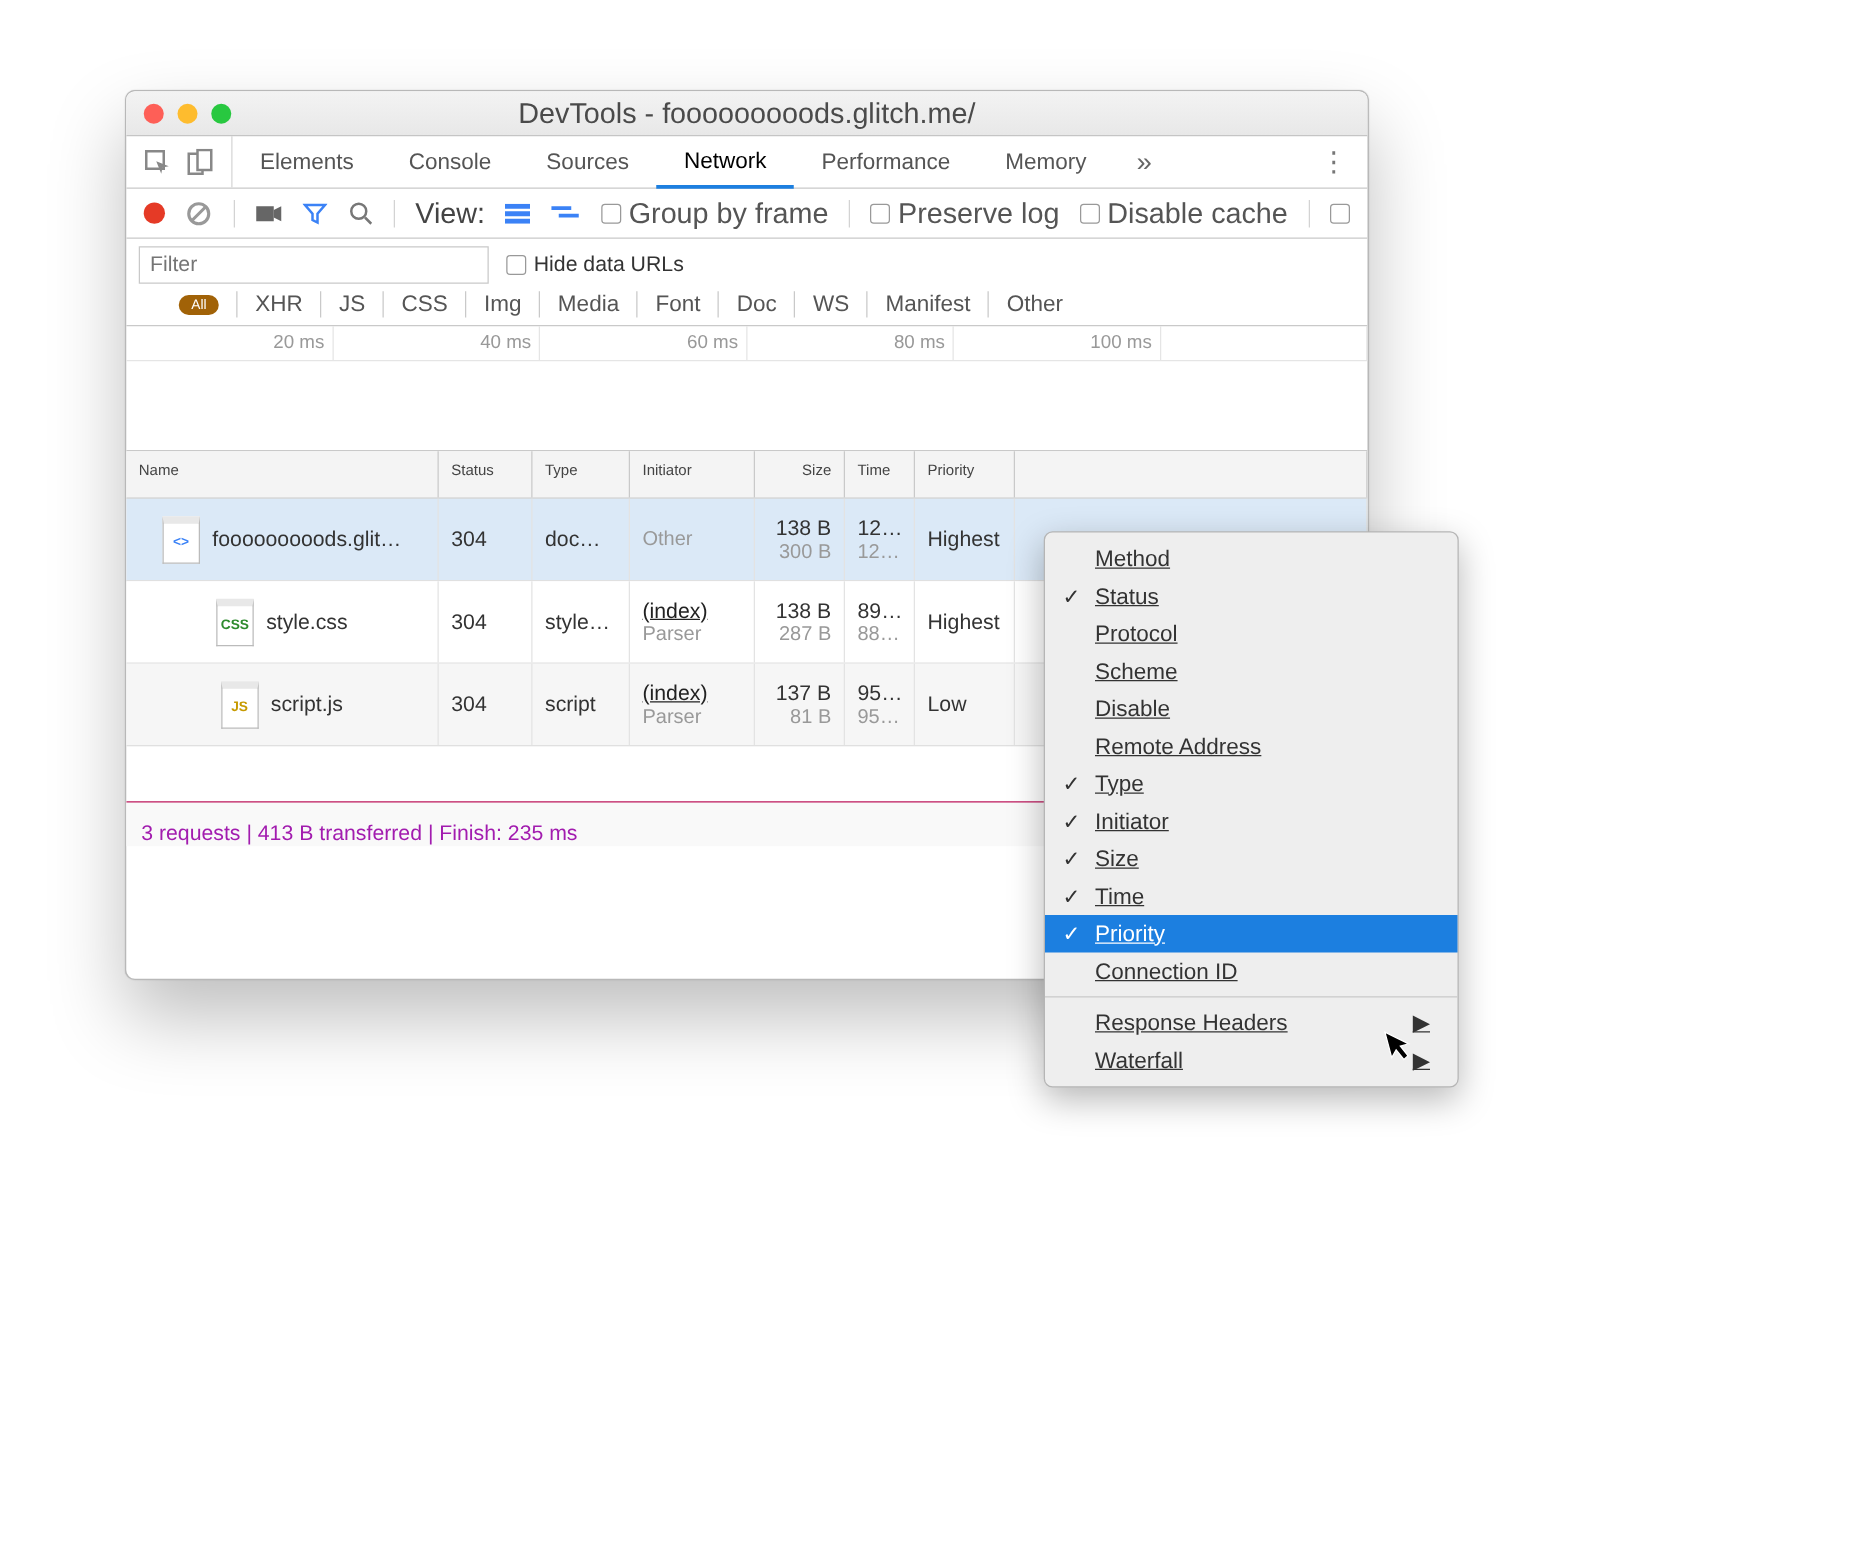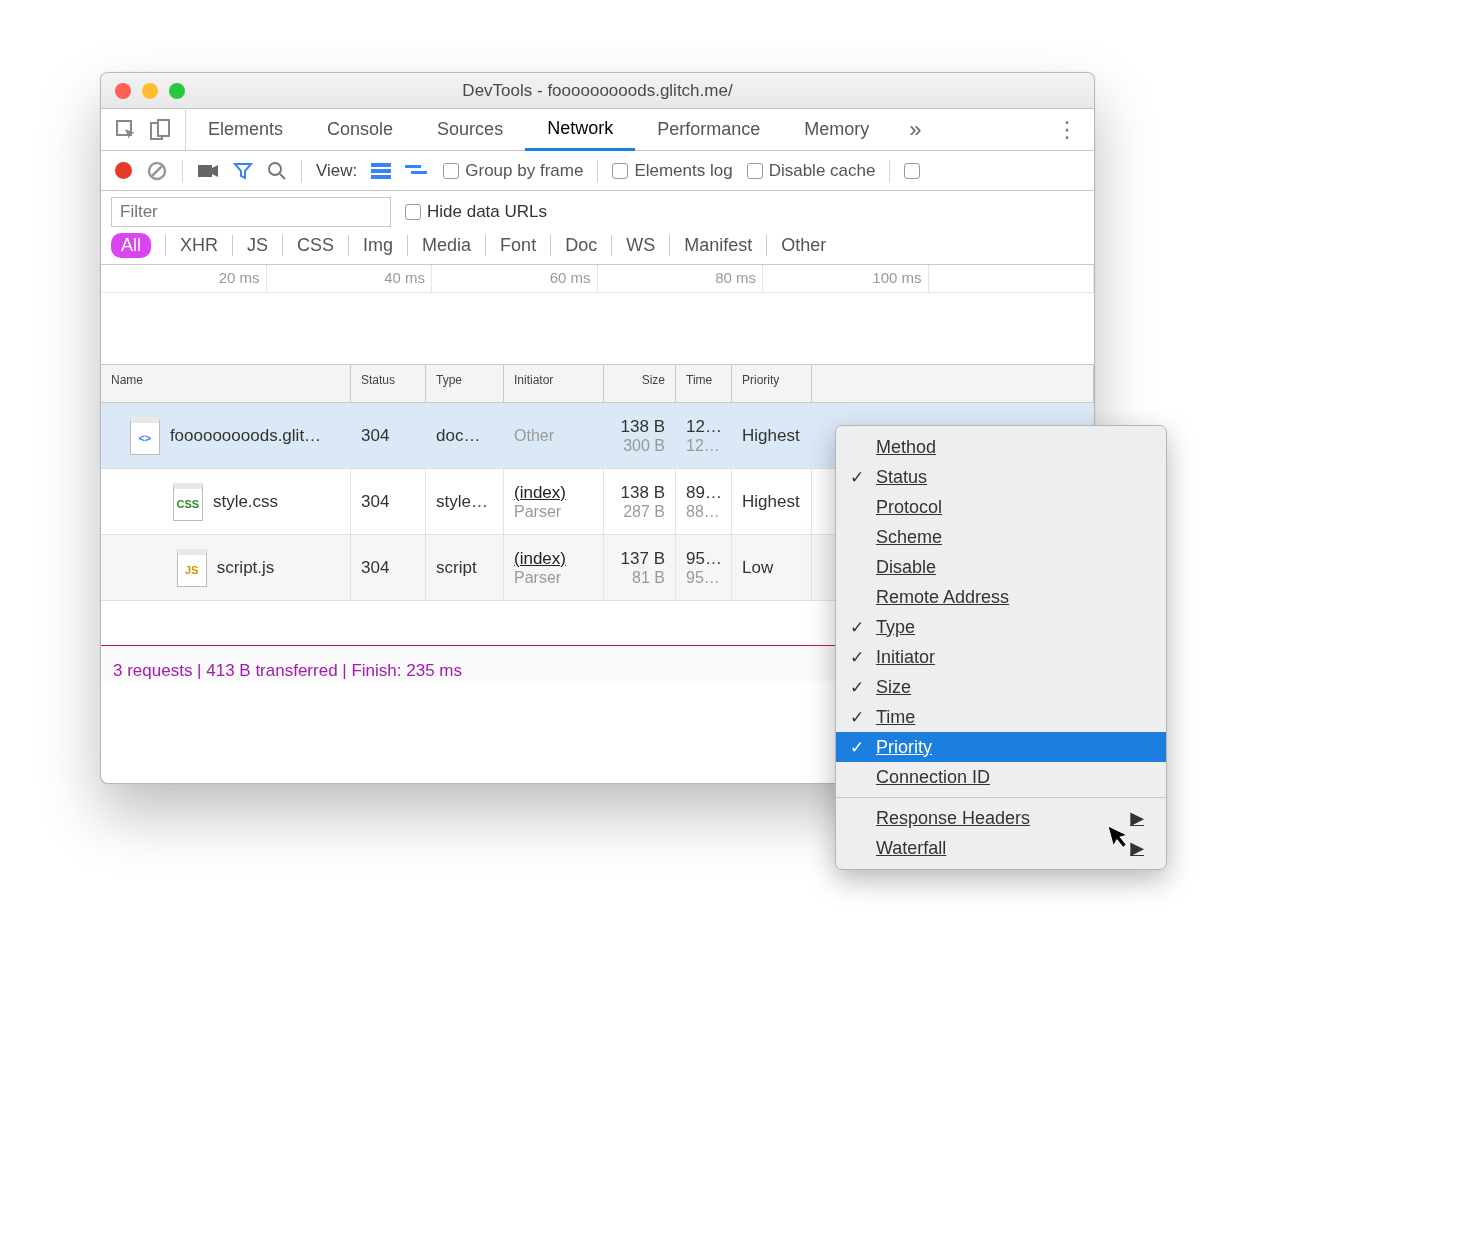--- a/index.html
+++ b/index.html
@@ -34,21 +34,21 @@
     align-items: center;
     position: relative;
   }
   .traffic { display: flex; gap: 11px; margin-left: 14px; }
   .traffic-light { width: 16px; height: 16px; border-radius: 50%; }
   .tl-red { background: #fe5f57; }
   .tl-yellow { background: #febc2e; }
   .tl-green { background: #28c840; }
   .title {
     position: absolute; left: 0; right: 0; text-align: center;
-    font-size: 17px; color: #4a4a4a; pointer-events: none;
+    font-size: 23px; color: #4a4a4a; pointer-events: none;
   }
 
   .tabbar {
     height: 42px;
     border-bottom: 1px solid #c9c9c9;
     display: flex;
     align-items: center;
     padding: 0 6px;
     gap: 0;
   }
@@ -64,41 +64,41 @@
     font-size: 18px; color: #555; cursor: default;
   }
   .tab.active { color: #000; border-bottom: 3px solid #1c7fe0; margin-bottom: -1px; }
   .more-tabs { padding: 0 18px; color: #666; font-size: 22px; }
   .tabbar-right { margin-left: auto; padding: 0 10px; display:flex; align-items:center; color:#777; }
   .vdots { font-size: 22px; letter-spacing: 0; }
 
   .toolbar {
     height: 40px; display: flex; align-items: center;
     padding: 0 14px; border-bottom: 1px solid #c9c9c9; gap: 14px;
-    font-size: 17px; color: #555;
+    font-size: 23px; color: #555; justify-content: space-between;
   }
   .record-dot { width: 17px; height: 17px; border-radius: 50%; background: #e53a26; }
   .divider { width: 1px; background: #d3d3d3; height: 22px; }
   .view-label { color:#444; }
   .chk { display: inline-flex; align-items:center; gap:6px; }
   .chkbox { width:16px; height:16px; border:1px solid #999; border-radius:3px; background:#fff; }
   .icon { display:inline-flex; align-items:center; justify-content:center; }
 
   .filterbar {
     padding: 6px 10px; border-bottom:1px solid #c9c9c9;
     display:flex; flex-direction:column; gap:6px;
   }
   .filter-row { display:flex; align-items:center; gap:14px; }
   .filter-input {
     width:280px; height:30px; border:1px solid #c9c9c9; padding:0 8px;
     font-size:17px; color:#888; background:#fff;
   }
   .typefilters { display:flex; gap:14px; align-items:center; font-size:18px; }
   .typefilters .pill {
-    background:#d946ef; color:#fff; padding:2px 10px; border-radius:10px; font-size:18px;
+    background:#a16207; color:#fff; padding:2px 10px; border-radius:10px; font-size:11px;margin-left:32px;
   }
   .typefilters .tf { color:#555; border-left:1px solid #c9c9c9; padding-left:14px; }
 
   .timeline {
     height:100px; border-bottom:1px solid #c9c9c9;
   }
   .timeline-ruler { height:28px; display:flex; font-size:15px; color:#999; border-bottom:1px solid #e5e5e5; }
   .timeline-ruler div { flex:1; text-align:right; padding-right:6px; border-right:1px solid #e5e5e5; padding-top:4px;margin-left:45px; }
   .timeline-body { height:72px; }
 
@@ -253,21 +253,21 @@
             <rect x="6" y="8" width="16" height="3" fill="#3b82f6"></rect>
           </svg>
       </span>
       <span class="chk">
         <span class="chkbox"></span>
           <span>Group by frame</span>
       </span>
       <span class="divider"></span>
       <span class="chk">
         <span class="chkbox"></span>
-          <span>Elements log</span>
+          <span>Preserve log</span>
       </span>
       <span class="chk">
         <span class="chkbox"></span>
           <span>Disable cache</span>
       </span>
       <span class="divider"></span>
       <span class="chkbox"></span>
     </div>
 
     <div class="filterbar">

